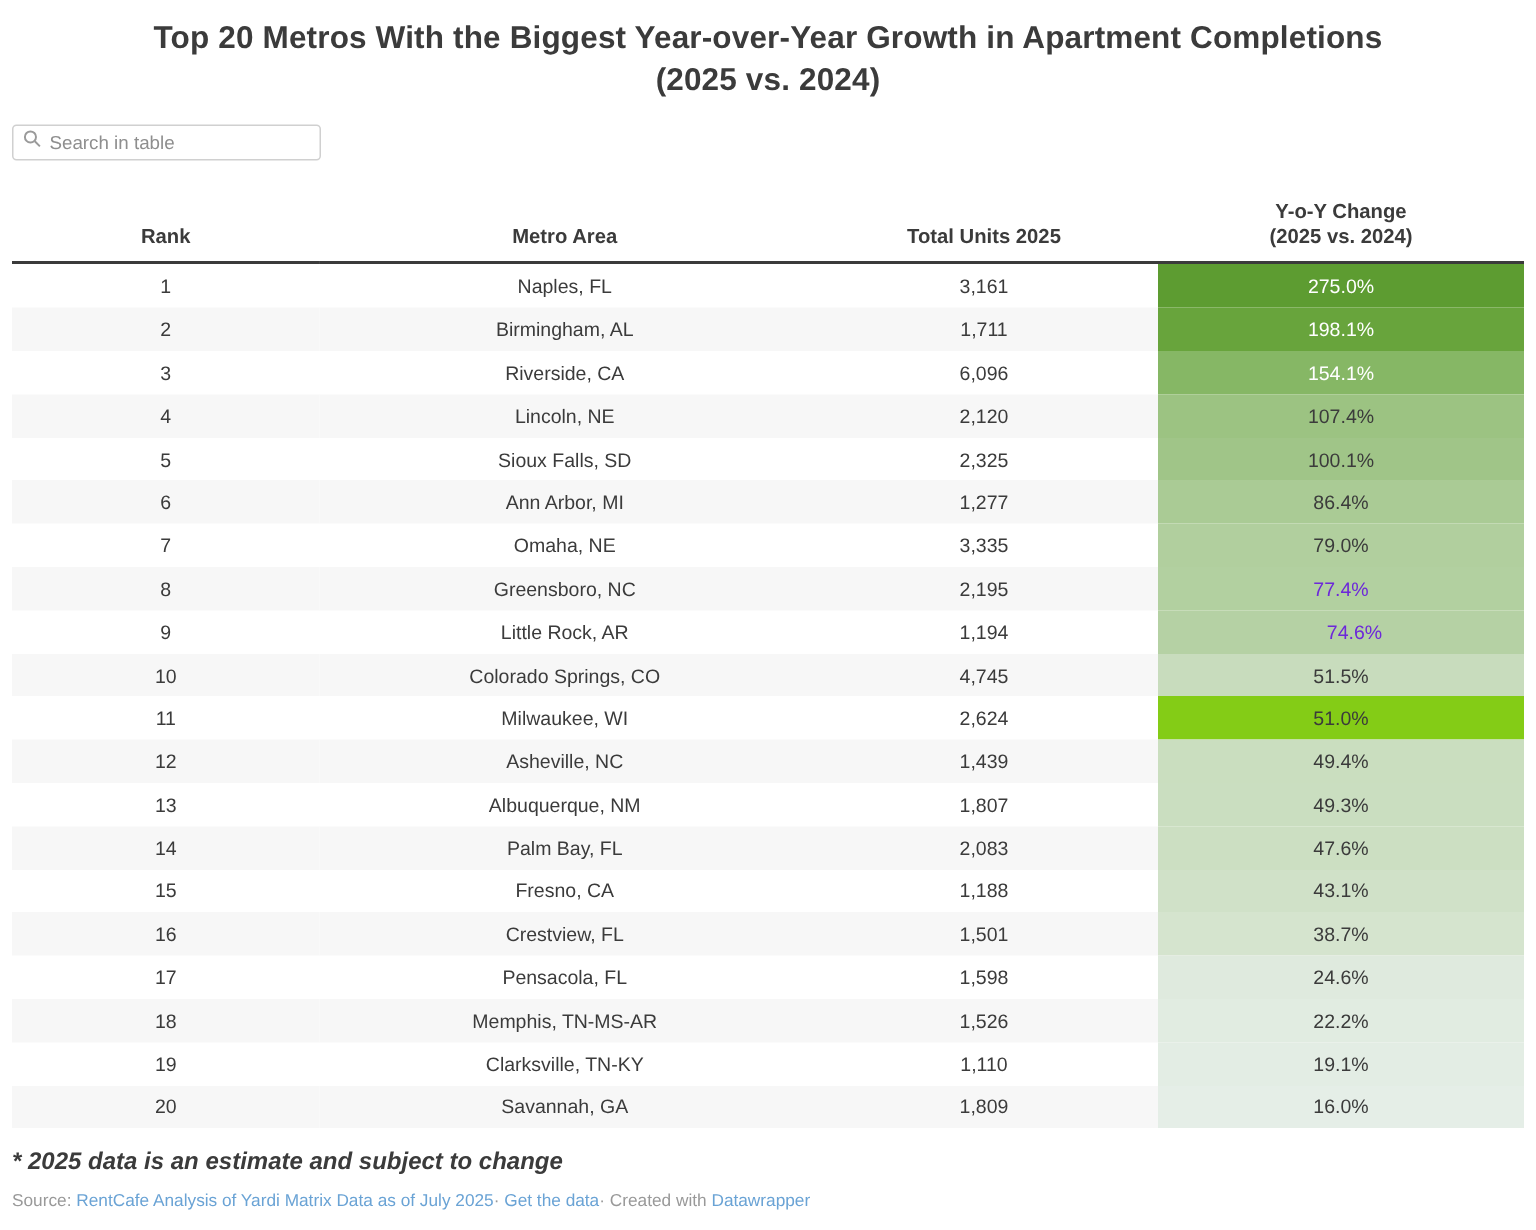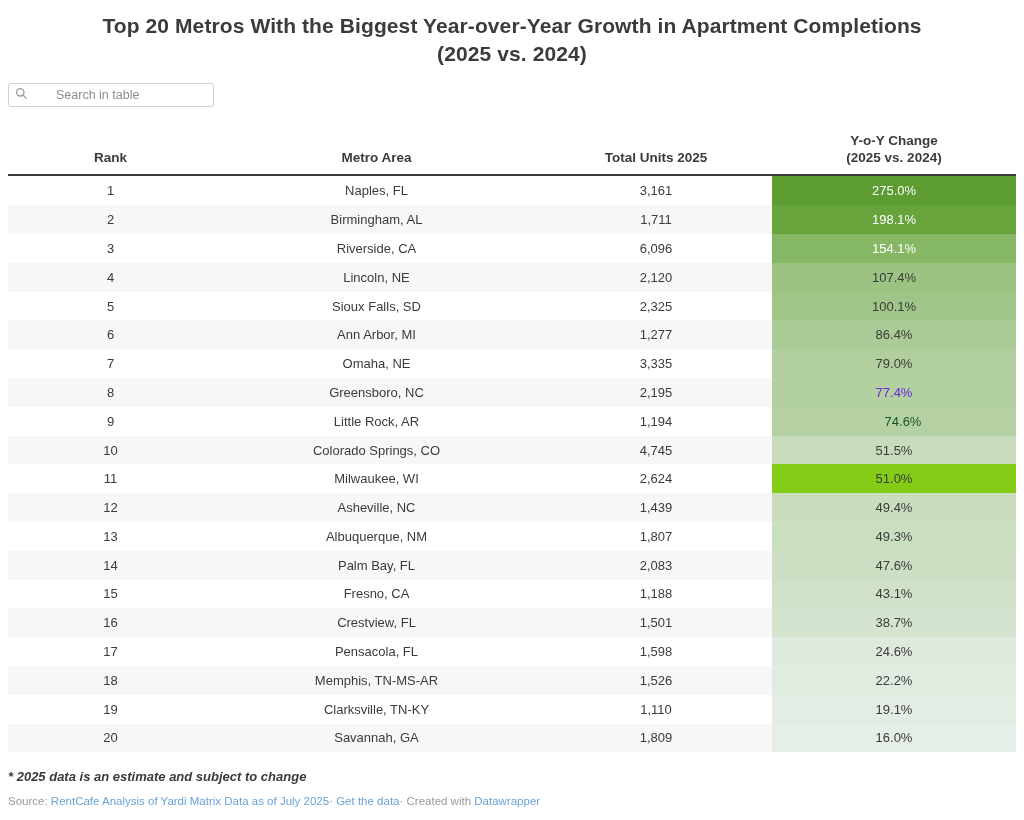--- a/index.html
+++ b/index.html
@@ -49,21 +49,20 @@
   }
   .search-input {
     border: none;
     outline: none;
     font-size: 12.5px;
     color: #8a8a8a;
     font-family: "Liberation Sans", sans-serif;
     width: 100%;
     background: transparent;
     padding: 0;
-    margin-left: 23px;
   }
   .search-input::placeholder {
     color: #8e8e8e;
   }
   table.data {
     border-collapse: collapse;
     width: 1008px;
     margin: 26px 0 0 8px;
     table-layout: fixed;
   }
@@ -94,21 +93,21 @@
     font-size: 13px;
   }
   .col-rank { width: 205px; }
   .col-metro { width: 327px; }
   .col-units { width: 232px; }
   .col-change { width: 244px; }
   .footnote {
     position: absolute;
     left: 8px;
     bottom: 36px;
-    font-size: 13px;
+    font-size: 16px;
     font-weight: bold;
     font-style: italic;
     color: #3b3b3b;
   }
   .source {
     position: absolute;
     left: 8px;
     bottom: 13px;
     font-size: 11.5px;
     color: #999999;
@@ -205,21 +204,21 @@
         <tr class="stripe">
           <td>8</td>
           <td>Greensboro, NC</td>
           <td>2,195</td>
           <td class="change" style="background: rgb(178, 208, 160); color: #6d28d9;">77.4%</td>
         </tr>
         <tr>
           <td>9</td>
           <td>Little Rock, AR</td>
           <td>1,194</td>
-          <td class="change" style="background: rgb(181, 209, 164); color: #14532d; padding-left: 18px;">74.6%</td>
+          <td class="change" style="background: rgb(181, 209, 164); color: #6d28d9; padding-left: 18px;">74.6%</td>
         </tr>
         <tr class="stripe">
           <td>10</td>
           <td>Colorado Springs, CO</td>
           <td>4,745</td>
           <td class="change" style="background: rgb(200, 220, 189); color: rgb(59, 59, 59);">51.5%</td>
         </tr>
         <tr>
           <td>11</td>
           <td>Milwaukee, WI</td>

